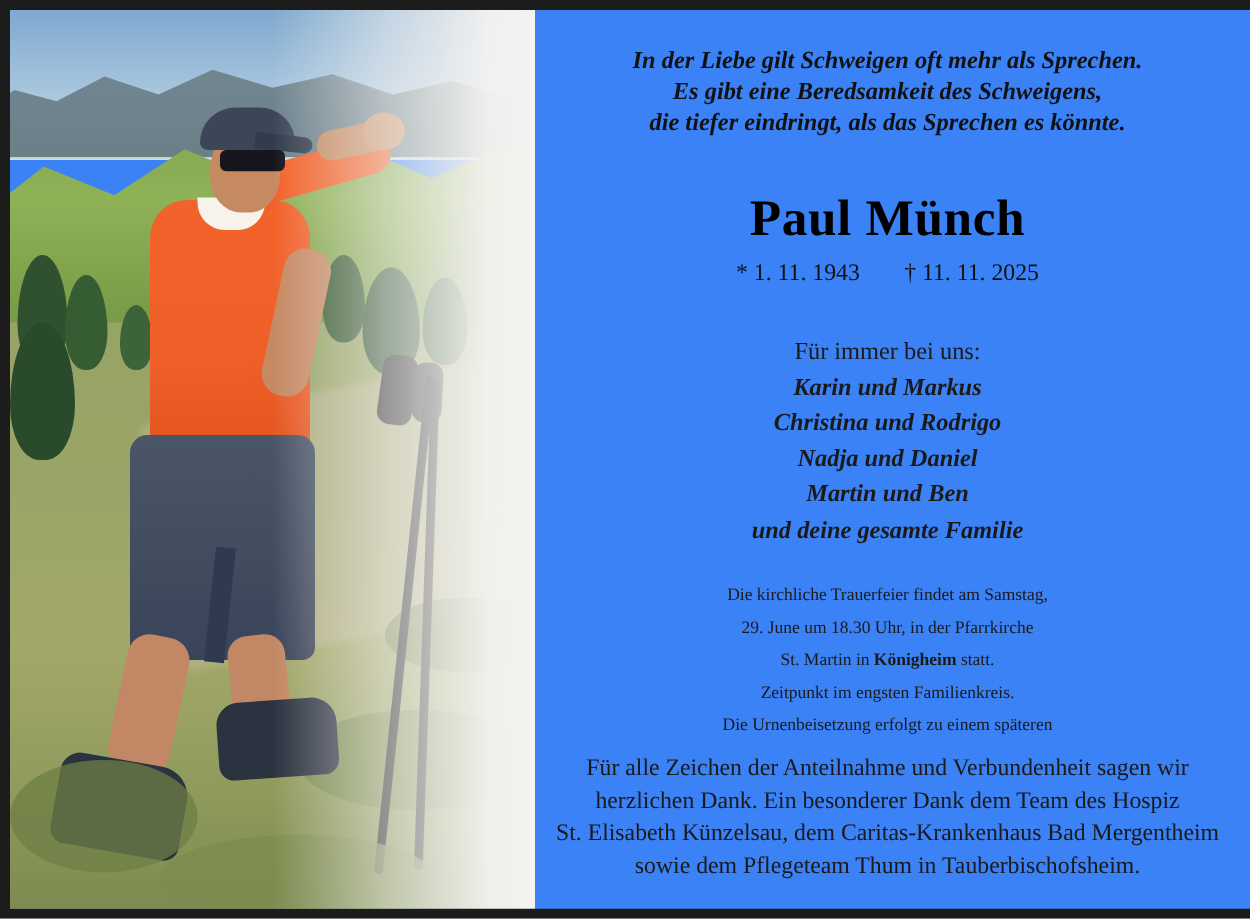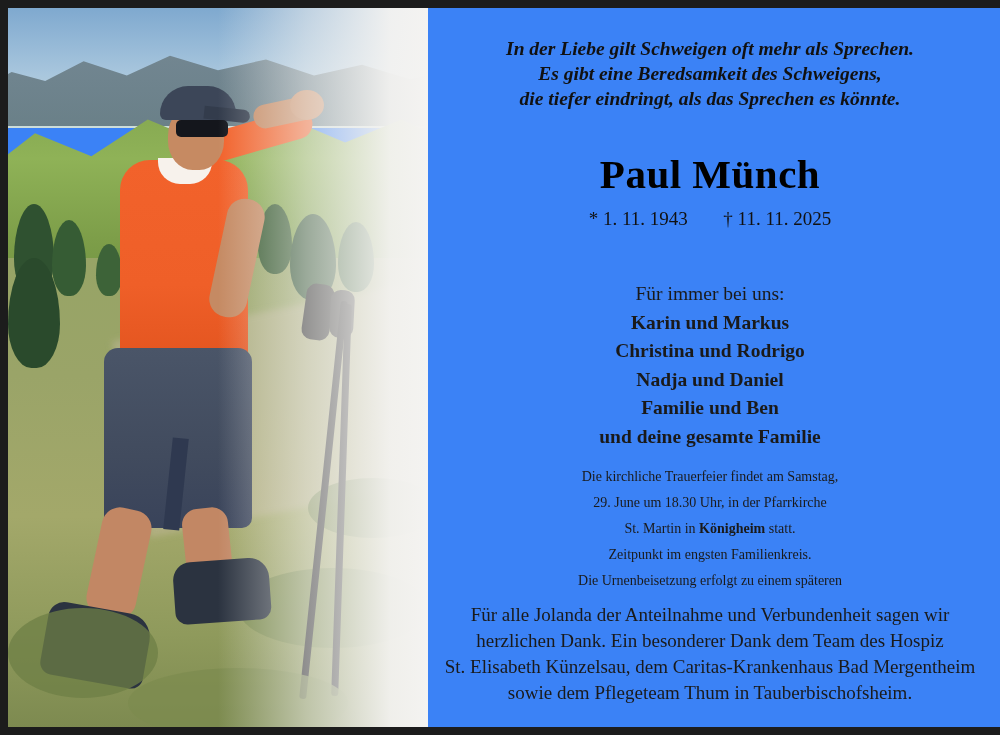--- a/index.html
+++ b/index.html
@@ -223,22 +223,22 @@
   .dates .sep { display: inline-block; width: 26px; }
   .family {
     position: absolute;
     left: 4px;
     top: 260px;
     width: 556px;
     text-align: center;
     font-size: 19.5px;
     line-height: 28.5px;
   }
-  .family .lead { font-weight: normal; margin-top: 12px; }
-  .family .fam-line { font-weight: bold; }
+  .family .lead { font-weight: normal; }
+  .family .fam-line { font-weight: bold; font-style: italic; }
   .service {
     position: absolute;
     left: 4px;
     top: 456px;
     width: 556px;
     text-align: center;
     font-size: 14px;
     line-height: 26px;
   }
   .service b { font-weight: bold; }
@@ -319,34 +319,34 @@
         <span>* 1. 11. 1943</span>
         <span class="sep"></span>
         <span>† 11. 11. 2025</span>
       </div>
 
       <div class="family">
         <div class="lead">Für immer bei uns:</div>
         <div class="fam-line">Karin und Markus</div>
         <div class="fam-line">Christina und Rodrigo</div>
         <div class="fam-line">Nadja und Daniel</div>
-        <div class="fam-line">Familie und Ben</div>
+        <div class="fam-line">Martin und Ben</div>
         <div class="fam-line">und deine gesamte Familie</div>
       </div>
 
       <div class="service">
         <div>Die kirchliche Trauerfeier findet am Samstag,</div>
         <div>29. June um 18.30 Uhr, in der Pfarrkirche</div>
         <div><span>St. Martin in </span><b>Königheim</b><span> statt.</span></div>
         <div>Zeitpunkt im engsten Familienkreis.</div>
         <div>Die Urnenbeisetzung erfolgt zu einem späteren</div>
       </div>
 
       <div class="thanks">
-        <div>Für alle Jolanda der Anteilnahme und Verbundenheit sagen wir</div>
+        <div>Für alle Zeichen der Anteilnahme und Verbundenheit sagen wir</div>
         <div>herzlichen Dank. Ein besonderer Dank dem Team des Hospiz</div>
         <div>St. Elisabeth Künzelsau, dem Caritas-Krankenhaus Bad Mergentheim</div>
         <div>sowie dem Pflegeteam Thum in Tauberbischofsheim.</div>
       </div>
 
     </div>
   </div>
 </div>
 
 </body></html>

